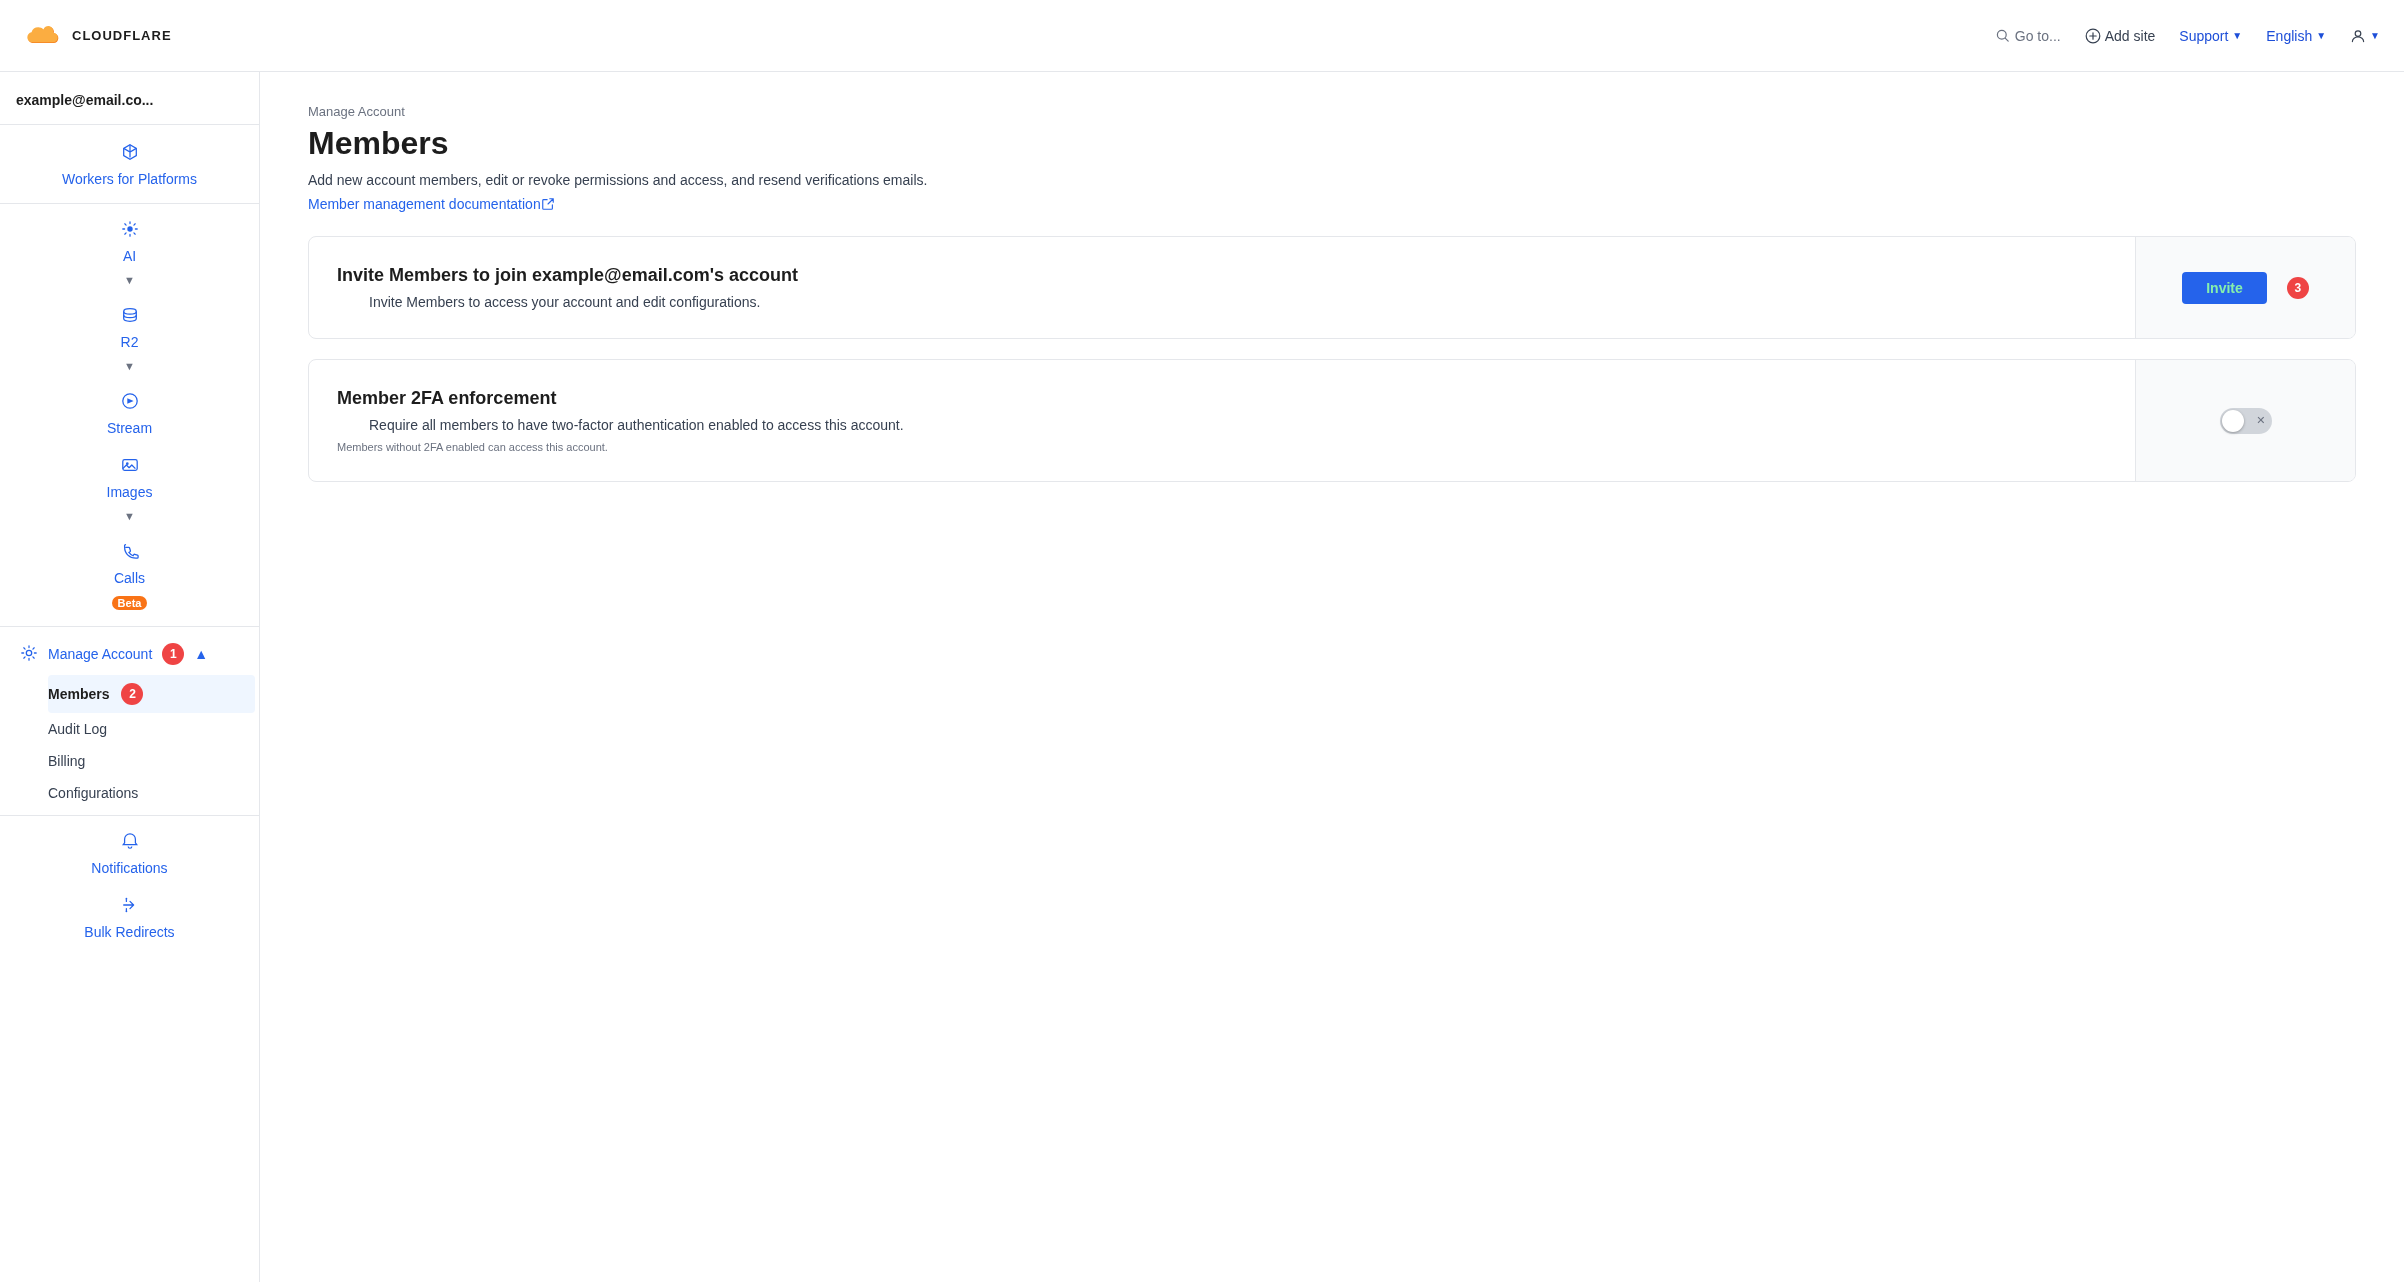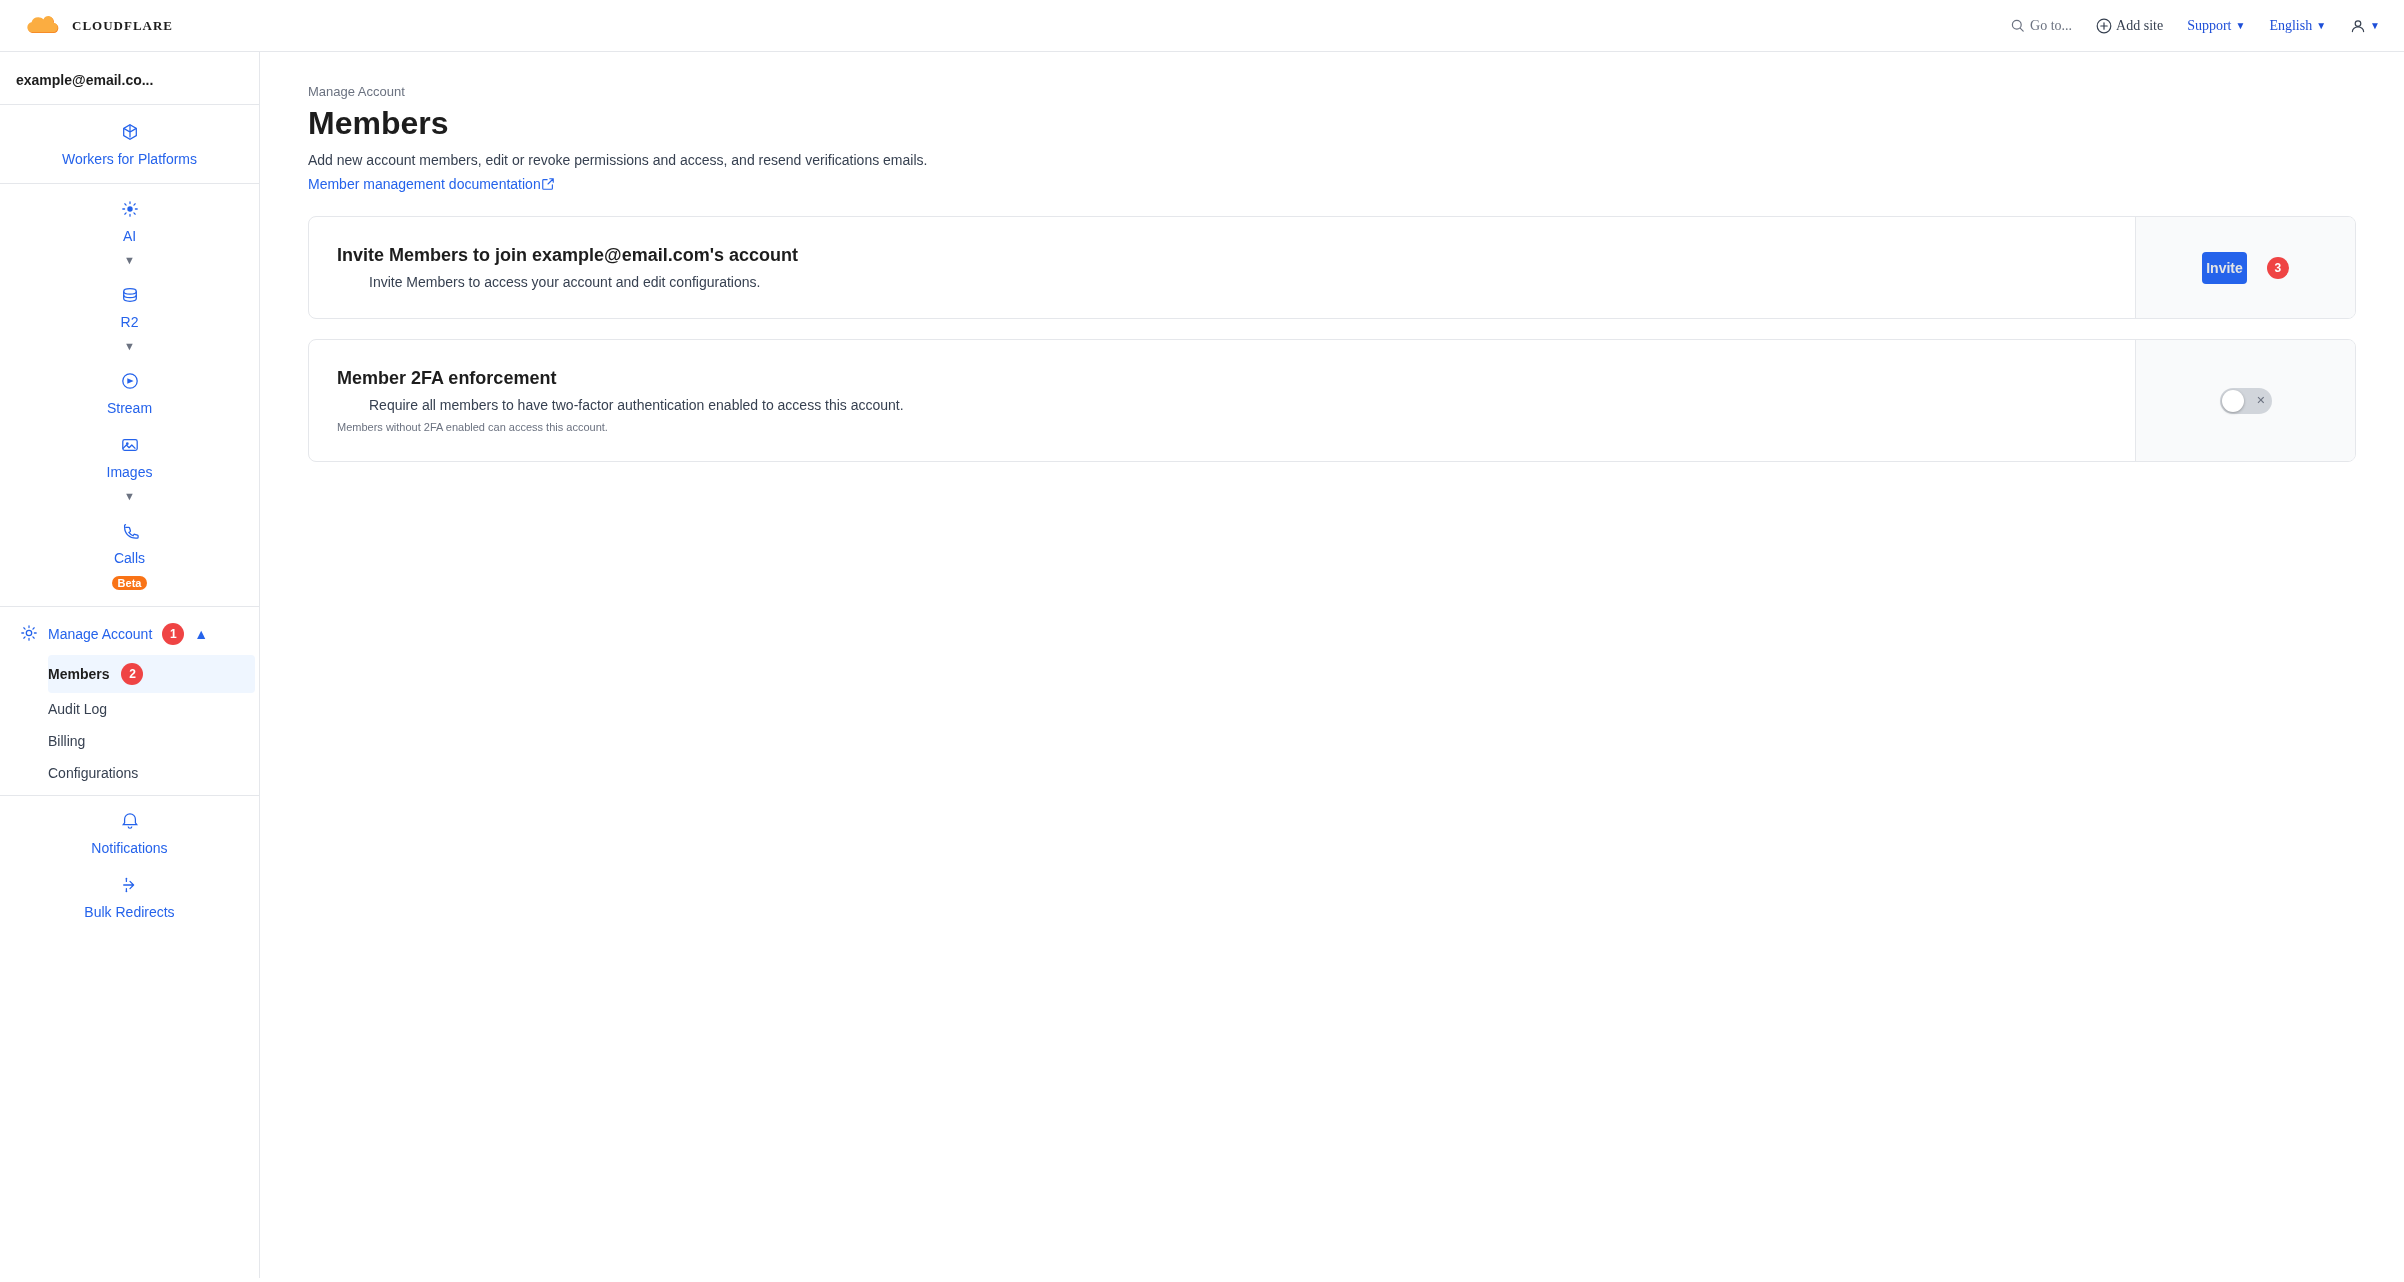--- a/index.html
+++ b/index.html
@@ -1,22 +1,22 @@
 <!DOCTYPE html>
 <html><head>
   <meta charset="utf-8">
   <style>
     * { box-sizing: border-box; margin: 0; padding: 0; }
     body { font-family: -apple-system, BlinkMacSystemFont, 'Segoe UI', sans-serif; background: #fff; color: #1d1d1d; font-size: 14px; }
 
     
     .topnav {
       display: flex; align-items: center; justify-content: flex-end;
-      height: 52px; padding: 0 24px; border-bottom: 1px solid #e5e7eb;
-      background: #fff; gap: 24px; font-family: Liberation Serif, serif;
+      height: 72px; padding: 0 24px; border-bottom: 1px solid #e5e7eb;
+      background: #fff; gap: 24px;
     }
     .topnav-logo { margin-right: auto; display: flex; align-items: center; gap: 8px; }
     .topnav-logo .logo-icon { width: 40px; height: 28px; }
     .topnav-logo .logo-text { font-size: 13px; font-weight: 700; color: #1d1d1d; letter-spacing: 1px; }
     .topnav-item { display: flex; align-items: center; gap: 4px; color: #1d4ed8; font-size: 14px; cursor: pointer; }
     .topnav-item svg { width: 16px; height: 16px; }
     .topnav-item .chevron { font-size: 10px; }
     .goto-btn { display: flex; align-items: center; gap: 4px; color: #6b7280; font-size: 14px; cursor: pointer; }
     .add-site-btn { display: flex; align-items: center; gap: 4px; color: #374151; font-size: 14px; cursor: pointer; }
 
@@ -79,22 +79,22 @@
     .card-content { flex: 1; padding: 28px 28px; }
     .card-action {
       width: 220px; min-width: 220px; background: #f9fafb;
       border-left: 1px solid #e5e7eb; display: flex; align-items: center; justify-content: center;
       padding: 24px;
     }
     .card-title { font-size: 18px; font-weight: 700; color: #1d1d1d; margin-bottom: 8px; }
     .card-desc { font-size: 14px; color: #374151; margin-left: 32px; }
 
     .invite-btn {
-      background: #2563eb; color: #e5e5e5; border: none; border-radius: 4px;
-      padding: 8px 4px; font-size: 14px; font-weight: 600; cursor: pointer;
+      background: #2563eb; color: #86efac; border: none; border-radius: 4px;
+      padding: 8px 24px; font-size: 14px; font-weight: 600; cursor: pointer;
       margin-right: 10px;
     }
 
     
     .twofa-notice {
       background: #eff6ff; border: 1px solid #bfdbfe; border-radius: 6px;
       padding: 14px 18px; margin: 16px 0 10px; font-size: 14px; color: #374151;
     }
     .twofa-notice a { color: #2563eb; text-decoration: underline; }
     .twofa-status { font-size: 11px; color: #6b7280; margin-top: 8px; }

